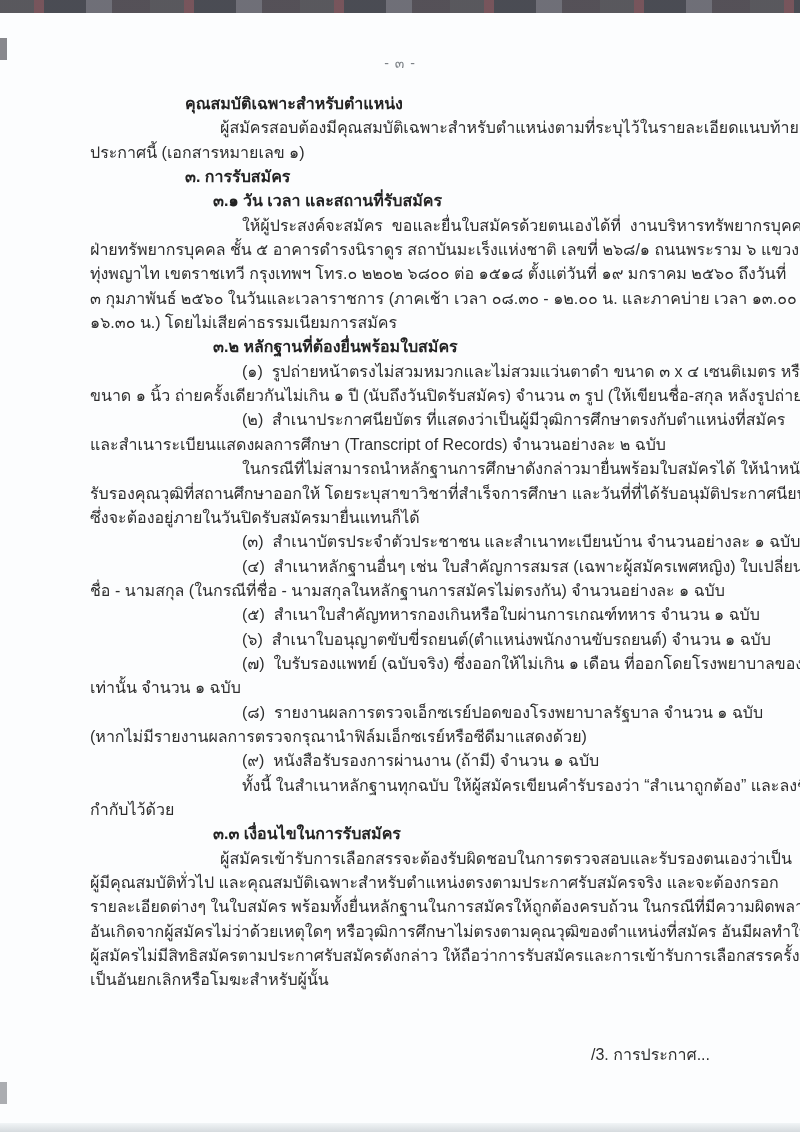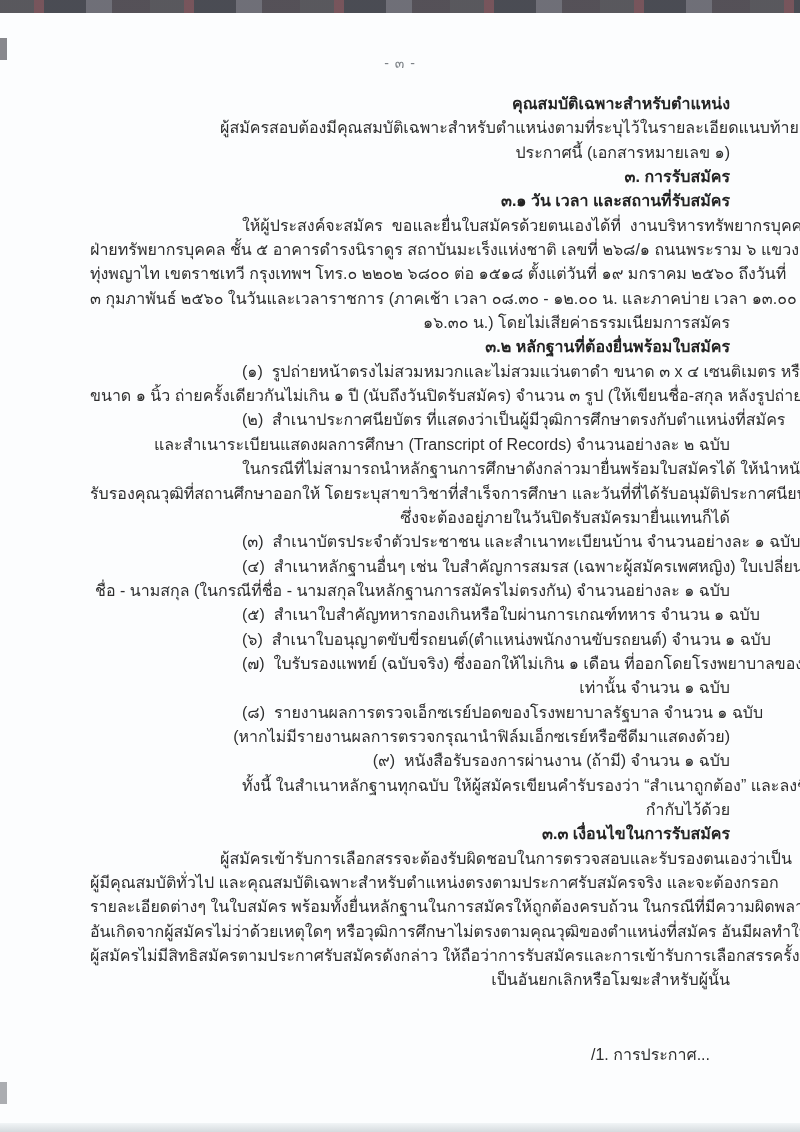--- a/index.html
+++ b/index.html
@@ -39,21 +39,20 @@
   .page-number{
     position:absolute;top:52px;left:0;width:800px;
     text-align:center;
     font-size:14px;color:#7d8287;
     letter-spacing:1px;
   }
   .doc-body{
     position:absolute;top:92px;left:90px;width:640px;
     font-size:16px;line-height:24.35px;
     white-space:pre;
-    text-align:right;
   }
   .line{height:24.35px;}
   .line.bold{font-weight:700;color:#232323;}
   .ind-m {padding-left:0;}
   .ind-h1{padding-left:95px;}
   .ind-h2{padding-left:123px;}
   .ind-p1{padding-left:130px;}
   .ind-p2{padding-left:152px;}
   .u{
     text-underline-offset:3px;
@@ -70,14 +69,14 @@
 <div class="page">
   <div class="scan-top"></div>
   <div class="scan-left-top"></div>
   <div class="scan-left-bottom"></div>
   <div class="scan-bottom"></div>
 
   <div class="page-number">- ๓ -</div>
 
   <div class="doc-body"><div class="line ind-h1 bold"><span>คุณสมบัติเฉพาะสำหรับตำแหน่ง</span></div><div class="line ind-p1"><span>ผู้สมัครสอบต้องมีคุณสมบัติเฉพาะสำหรับตำแหน่งตามที่ระบุไว้ในรายละเอียดแนบท้าย</span></div><div class="line ind-m"><span>ประกาศนี้ (เอกสารหมายเลข ๑)</span></div><div class="line ind-h1 bold"><span>๓. การรับสมัคร</span></div><div class="line ind-h2 bold"><span>๓.๑ วัน เวลา และสถานที่รับสมัคร</span></div><div class="line ind-p2"><span>ให้ผู้ประสงค์จะสมัคร  ขอและยื่นใบสมัครด้วยตนเองได้ที่  งานบริหารทรัพยากรบุคคล</span></div><div class="line ind-m"><span>ฝ่ายทรัพยากรบุคคล ชั้น ๕ อาคารดำรงนิราดูร สถาบันมะเร็งแห่งชาติ เลขที่ ๒๖๘/๑ ถนนพระราม ๖ แขวง</span></div><div class="line ind-m"><span>ทุ่งพญาไท เขตราชเทวี กรุงเทพฯ โทร.๐ ๒๒๐๒ ๖๘๐๐ ต่อ ๑๕๑๘ ตั้งแต่วันที่ ๑๙ มกราคม ๒๕๖๐ ถึงวันที่</span></div><div class="line ind-m"><span>๓ กุมภาพันธ์ ๒๕๖๐ ในวันและเวลาราชการ (ภาคเช้า เวลา ๐๘.๓๐ - ๑๒.๐๐ น. และภาคบ่าย เวลา ๑๓.๐๐ -</span></div><div class="line ind-m"><span>๑๖.๓๐ น.) โดยไม่เสียค่าธรรมเนียมการสมัคร</span></div><div class="line ind-h2 bold"><span>๓.๒ หลักฐานที่ต้องยื่นพร้อมใบสมัคร</span></div><div class="line ind-p2"><span>(๑)  รูปถ่ายหน้าตรงไม่สวมหมวกและไม่สวมแว่นตาดำ ขนาด ๓ x ๔ เซนติเมตร หรือ</span></div><div class="line ind-m"><span>ขนาด ๑ นิ้ว ถ่ายครั้งเดียวกันไม่เกิน ๑ ปี (นับถึงวันปิดรับสมัคร) </span><span class="u">จำนวน ๓ รูป</span><span> (ให้เขียนชื่อ-สกุล หลังรูปถ่าย)</span></div><div class="line ind-p2"><span>(๒)  สำเนาประกาศนียบัตร ที่แสดงว่าเป็นผู้มีวุฒิการศึกษาตรงกับตำแหน่งที่สมัคร</span></div><div class="line ind-m"><span>และสำเนาระเบียนแสดงผลการศึกษา (Transcript of Records) </span><span class="u">จำนวนอย่างละ ๒ ฉบับ</span></div><div class="line ind-p2"><span>ในกรณีที่ไม่สามารถนำหลักฐานการศึกษาดังกล่าวมายื่นพร้อมใบสมัครได้ ให้นำหนังสือ</span></div><div class="line ind-m"><span>รับรองคุณวุฒิที่สถานศึกษาออกให้ โดยระบุสาขาวิชาที่สำเร็จการศึกษา และวันที่ที่ได้รับอนุมัติประกาศนียบัตร</span></div><div class="line ind-m"><span>ซึ่งจะต้องอยู่ภายในวันปิดรับสมัครมายื่นแทนก็ได้</span></div><div class="line ind-p2"><span>(๓)  สำเนาบัตรประจำตัวประชาชน และสำเนาทะเบียนบ้าน </span><span class="u">จำนวนอย่างละ ๑ ฉบับ</span></div><div class="line ind-p2"><span>(๔)  สำเนาหลักฐานอื่นๆ เช่น ใบสำคัญการสมรส (เฉพาะผู้สมัครเพศหญิง) ใบเปลี่ยน</span></div><div class="line ind-m"><span>ชื่อ - นามสกุล (ในกรณีที่ชื่อ - นามสกุลในหลักฐานการสมัครไม่ตรงกัน) </span><span class="u">จำนวนอย่างละ ๑ ฉบับ</span></div><div class="line ind-p2"><span>(๕)  สำเนาใบสำคัญทหารกองเกินหรือใบผ่านการเกณฑ์ทหาร </span><span class="u">จำนวน ๑ ฉบับ</span></div><div class="line ind-p2"><span>(๖)  สำเนาใบอนุญาตขับขี่รถยนต์(ตำแหน่งพนักงานขับรถยนต์) </span><span class="u">จำนวน ๑ ฉบับ</span></div><div class="line ind-p2"><span>(๗)  ใบรับรองแพทย์ (ฉบับจริง) ซึ่งออกให้ไม่เกิน ๑ เดือน ที่ออกโดยโรงพยาบาลของรัฐ</span></div><div class="line ind-m"><span>เท่านั้น </span><span class="u">จำนวน ๑ ฉบับ</span></div><div class="line ind-p2"><span>(๘)  รายงานผลการตรวจเอ็กซเรย์ปอดของโรงพยาบาลรัฐบาล </span><span class="u">จำนวน ๑ ฉบับ</span></div><div class="line ind-m"><span>(หากไม่มีรายงานผลการตรวจกรุณานำฟิล์มเอ็กซเรย์หรือซีดีมาแสดงด้วย)</span></div><div class="line ind-p2"><span>(๙)  หนังสือรับรองการผ่านงาน (ถ้ามี) </span><span class="u">จำนวน ๑ ฉบับ</span></div><div class="line ind-p2"><span>ทั้งนี้ ในสำเนาหลักฐานทุกฉบับ ให้ผู้สมัครเขียนคำรับรองว่า “สำเนาถูกต้อง” และลงชื่อ</span></div><div class="line ind-m"><span>กำกับไว้ด้วย</span></div><div class="line ind-h2 bold"><span>๓.๓ เงื่อนไขในการรับสมัคร</span></div><div class="line ind-p1"><span>ผู้สมัครเข้ารับการเลือกสรรจะต้องรับผิดชอบในการตรวจสอบและรับรองตนเองว่าเป็น</span></div><div class="line ind-m"><span>ผู้มีคุณสมบัติทั่วไป และคุณสมบัติเฉพาะสำหรับตำแหน่งตรงตามประกาศรับสมัครจริง และจะต้องกรอก</span></div><div class="line ind-m"><span>รายละเอียดต่างๆ ในใบสมัคร พร้อมทั้งยื่นหลักฐานในการสมัครให้ถูกต้องครบถ้วน ในกรณีที่มีความผิดพลาด</span></div><div class="line ind-m"><span>อันเกิดจากผู้สมัครไม่ว่าด้วยเหตุใดๆ หรือวุฒิการศึกษาไม่ตรงตามคุณวุฒิของตำแหน่งที่สมัคร อันมีผลทำให้</span></div><div class="line ind-m"><span>ผู้สมัครไม่มีสิทธิสมัครตามประกาศรับสมัครดังกล่าว ให้ถือว่าการรับสมัครและการเข้ารับการเลือกสรรครั้งนี้</span></div><div class="line ind-m"><span>เป็นอันยกเลิกหรือโมฆะสำหรับผู้นั้น</span></div></div>
 
-  <div class="footer-note">/1. การประกาศ...</div>
+  <div class="footer-note">/3. การประกาศ...</div>
 </div>
 
 </body></html>

